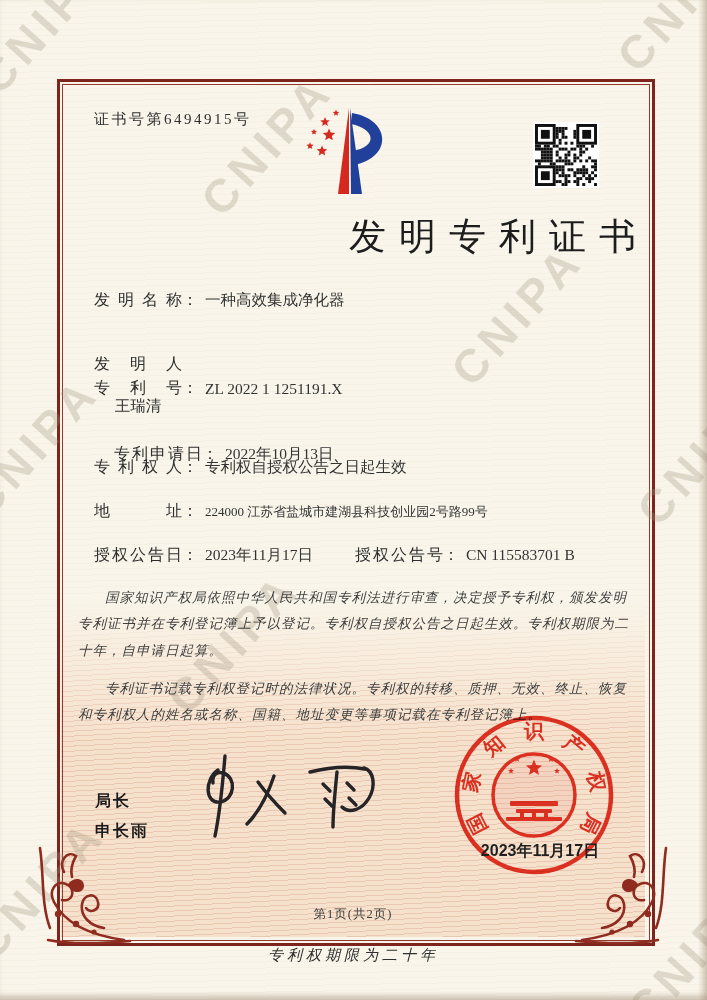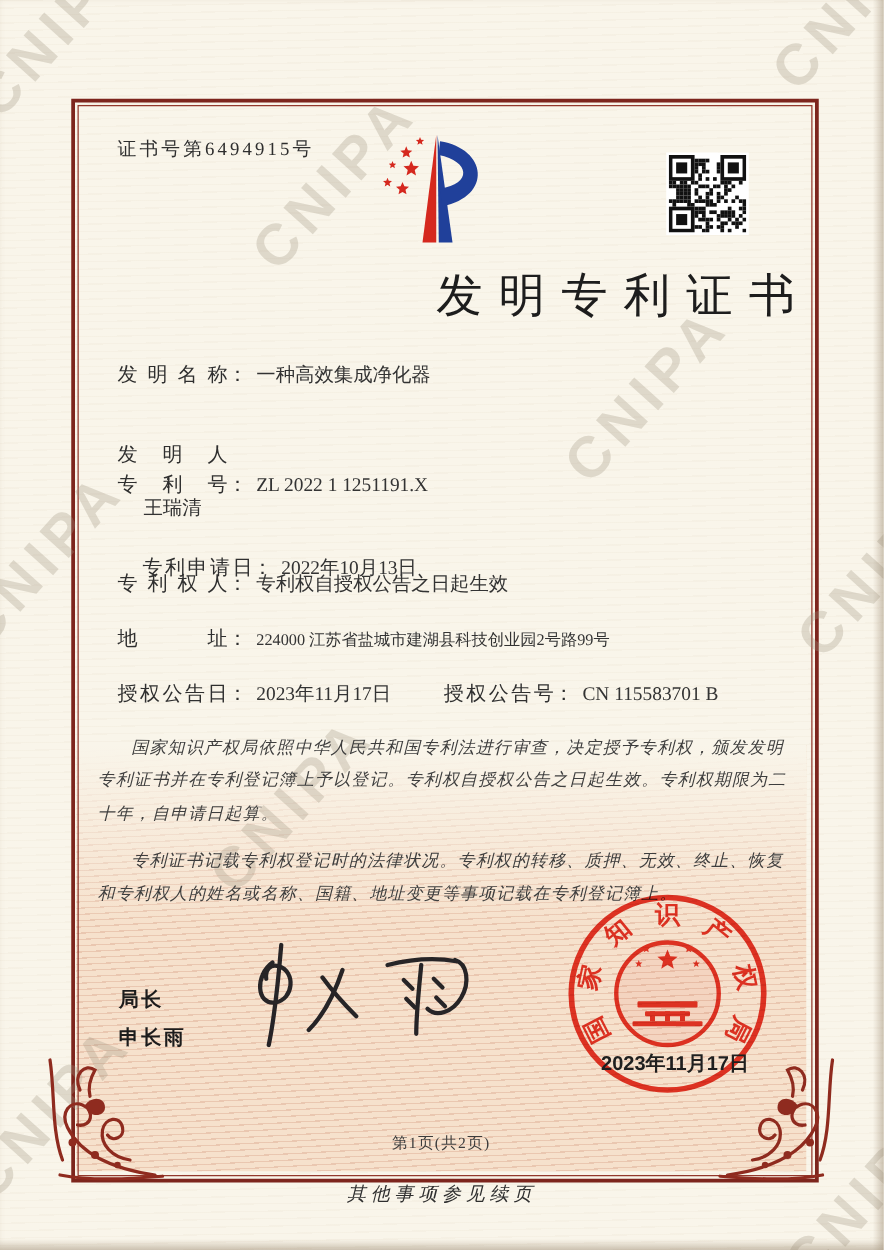--- a/index.html
+++ b/index.html
@@ -384,17 +384,17 @@
     </g>
     <g fill="#8f2b1f">
       <circle cx="24" cy="72" r="3.2"></circle>
         <circle cx="42" cy="82" r="3.2"></circle>
         <circle cx="60" cy="90" r="2.6"></circle>
       <path d="M34,42 C40,34 50,36 50,44 C50,50 42,52 38,48 Z"></path>
     </g>
   </svg>
 
   <div class="page-num">第1页(共2页)</div>
-  <div class="cont-note">其他事项参见续页</div>
+  <div class="cont-note">专利权期限为二十年</div>
 
   <div class="edge-r"></div>
   <div class="edge-b"></div>
 </div>
 
 </body></html>

